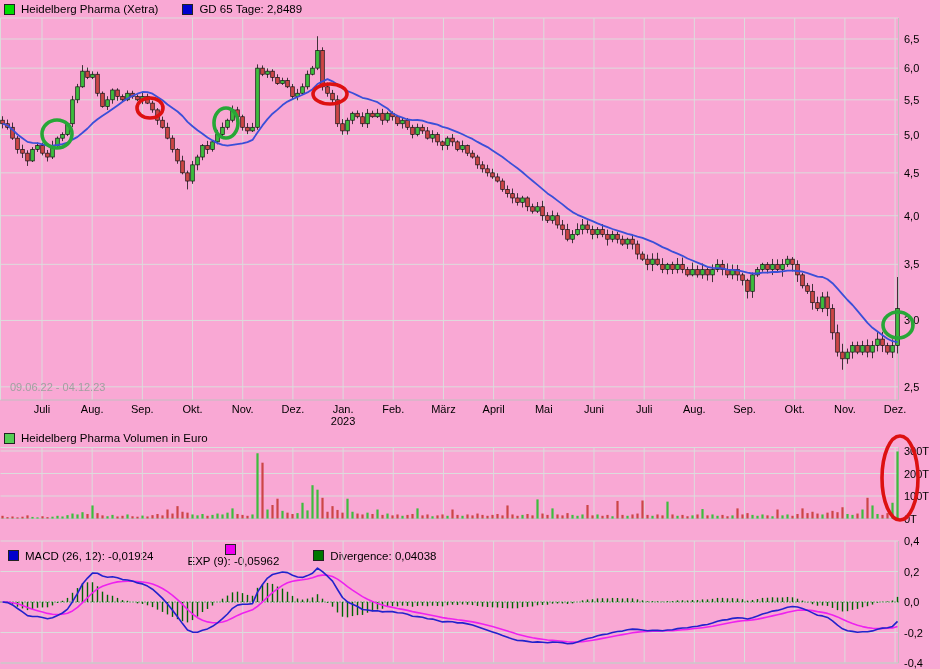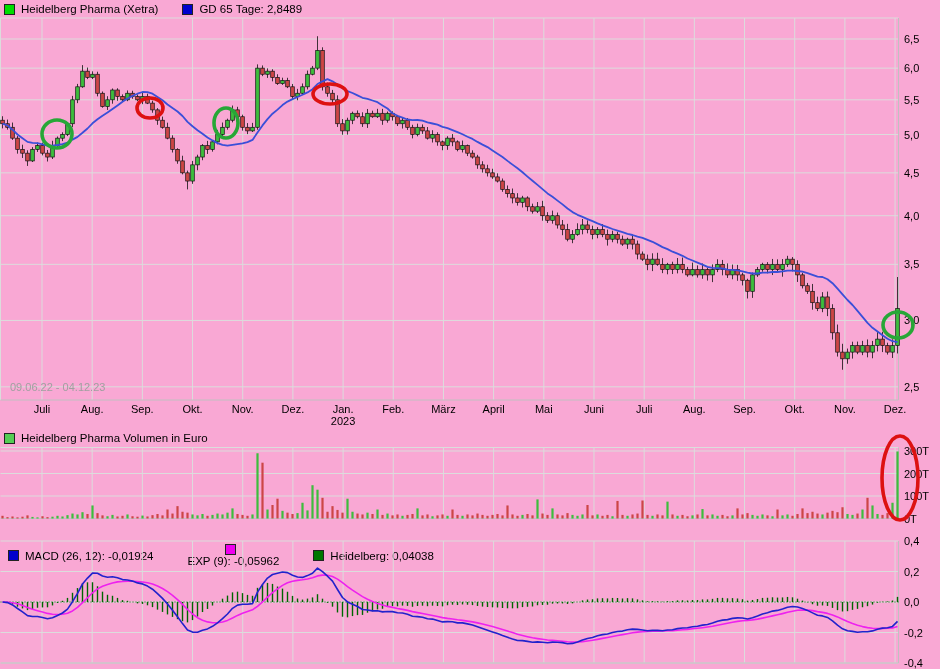--- a/index.html
+++ b/index.html
@@ -38,21 +38,21 @@
     <span class="item">
       <span class="swatch" style="background: rgb(0, 0, 204);"></span>
       <span>MACD (26, 12): -0,01924</span>
     </span>
     <span class="item" style="margin-left:34px;flex-direction:column;">
       <span class="swatch" style="background: rgb(238, 0, 238);"></span>
       <span>EXP (9): -0,05962</span>
     </span>
     <span class="item" style="margin-left:34px;">
       <span class="swatch" style="background: rgb(0, 119, 0);"></span>
-      <span>Heidelberg: 0,04038</span>
+      <span>Divergence: 0,04038</span>
     </span>
   </div>
 
   <svg id="chart-svg" width="940" height="669" viewBox="0 0 940 669">
       <g>
         <line x1="0.5" y1="39" x2="898.5" y2="39" stroke="#dcdcdc" stroke-width="1"></line>
         <line x1="0.5" y1="68.13554559316724" x2="898.5" y2="68.13554559316724" stroke="#dcdcdc" stroke-width="1"></line>
         <line x1="0.5" y1="99.80768681739251" x2="898.5" y2="99.80768681739251" stroke="#dcdcdc" stroke-width="1"></line>
         <line x1="0.5" y1="134.50059226616673" x2="898.5" y2="134.50059226616673" stroke="#dcdcdc" stroke-width="1"></line>
         <line x1="0.5" y1="172.8518199656155" x2="898.5" y2="172.8518199656155" stroke="#dcdcdc" stroke-width="1"></line>

